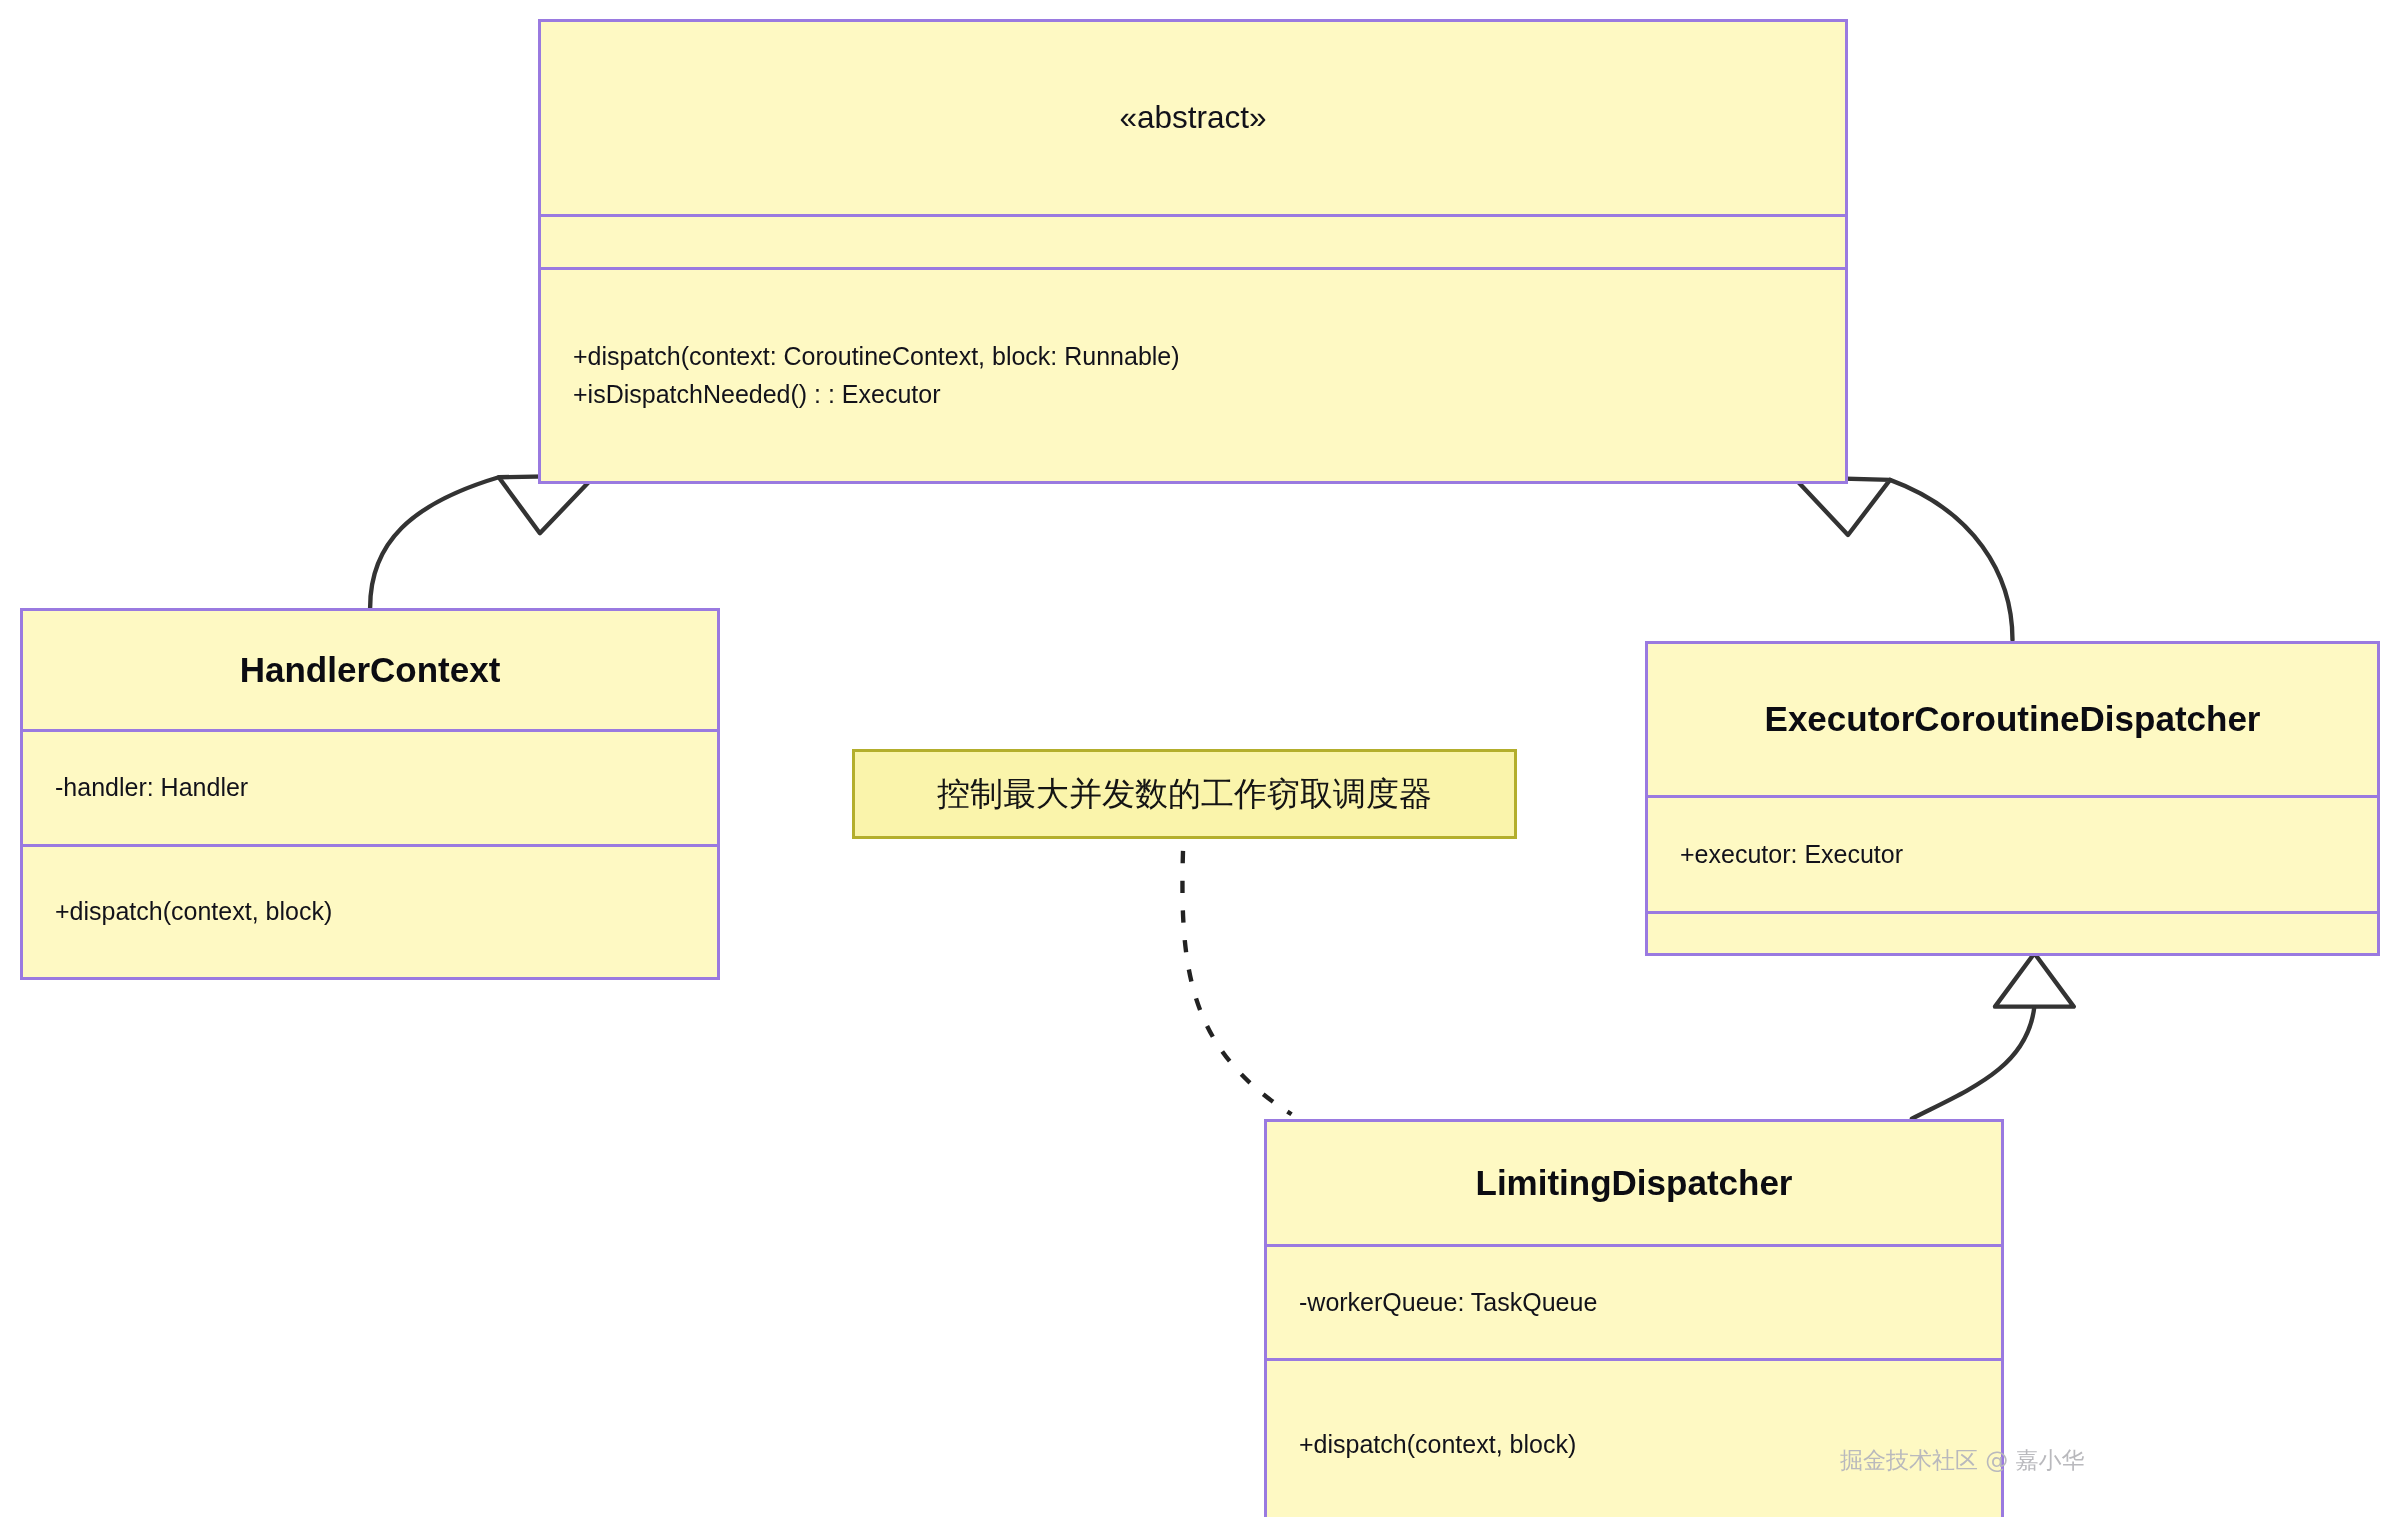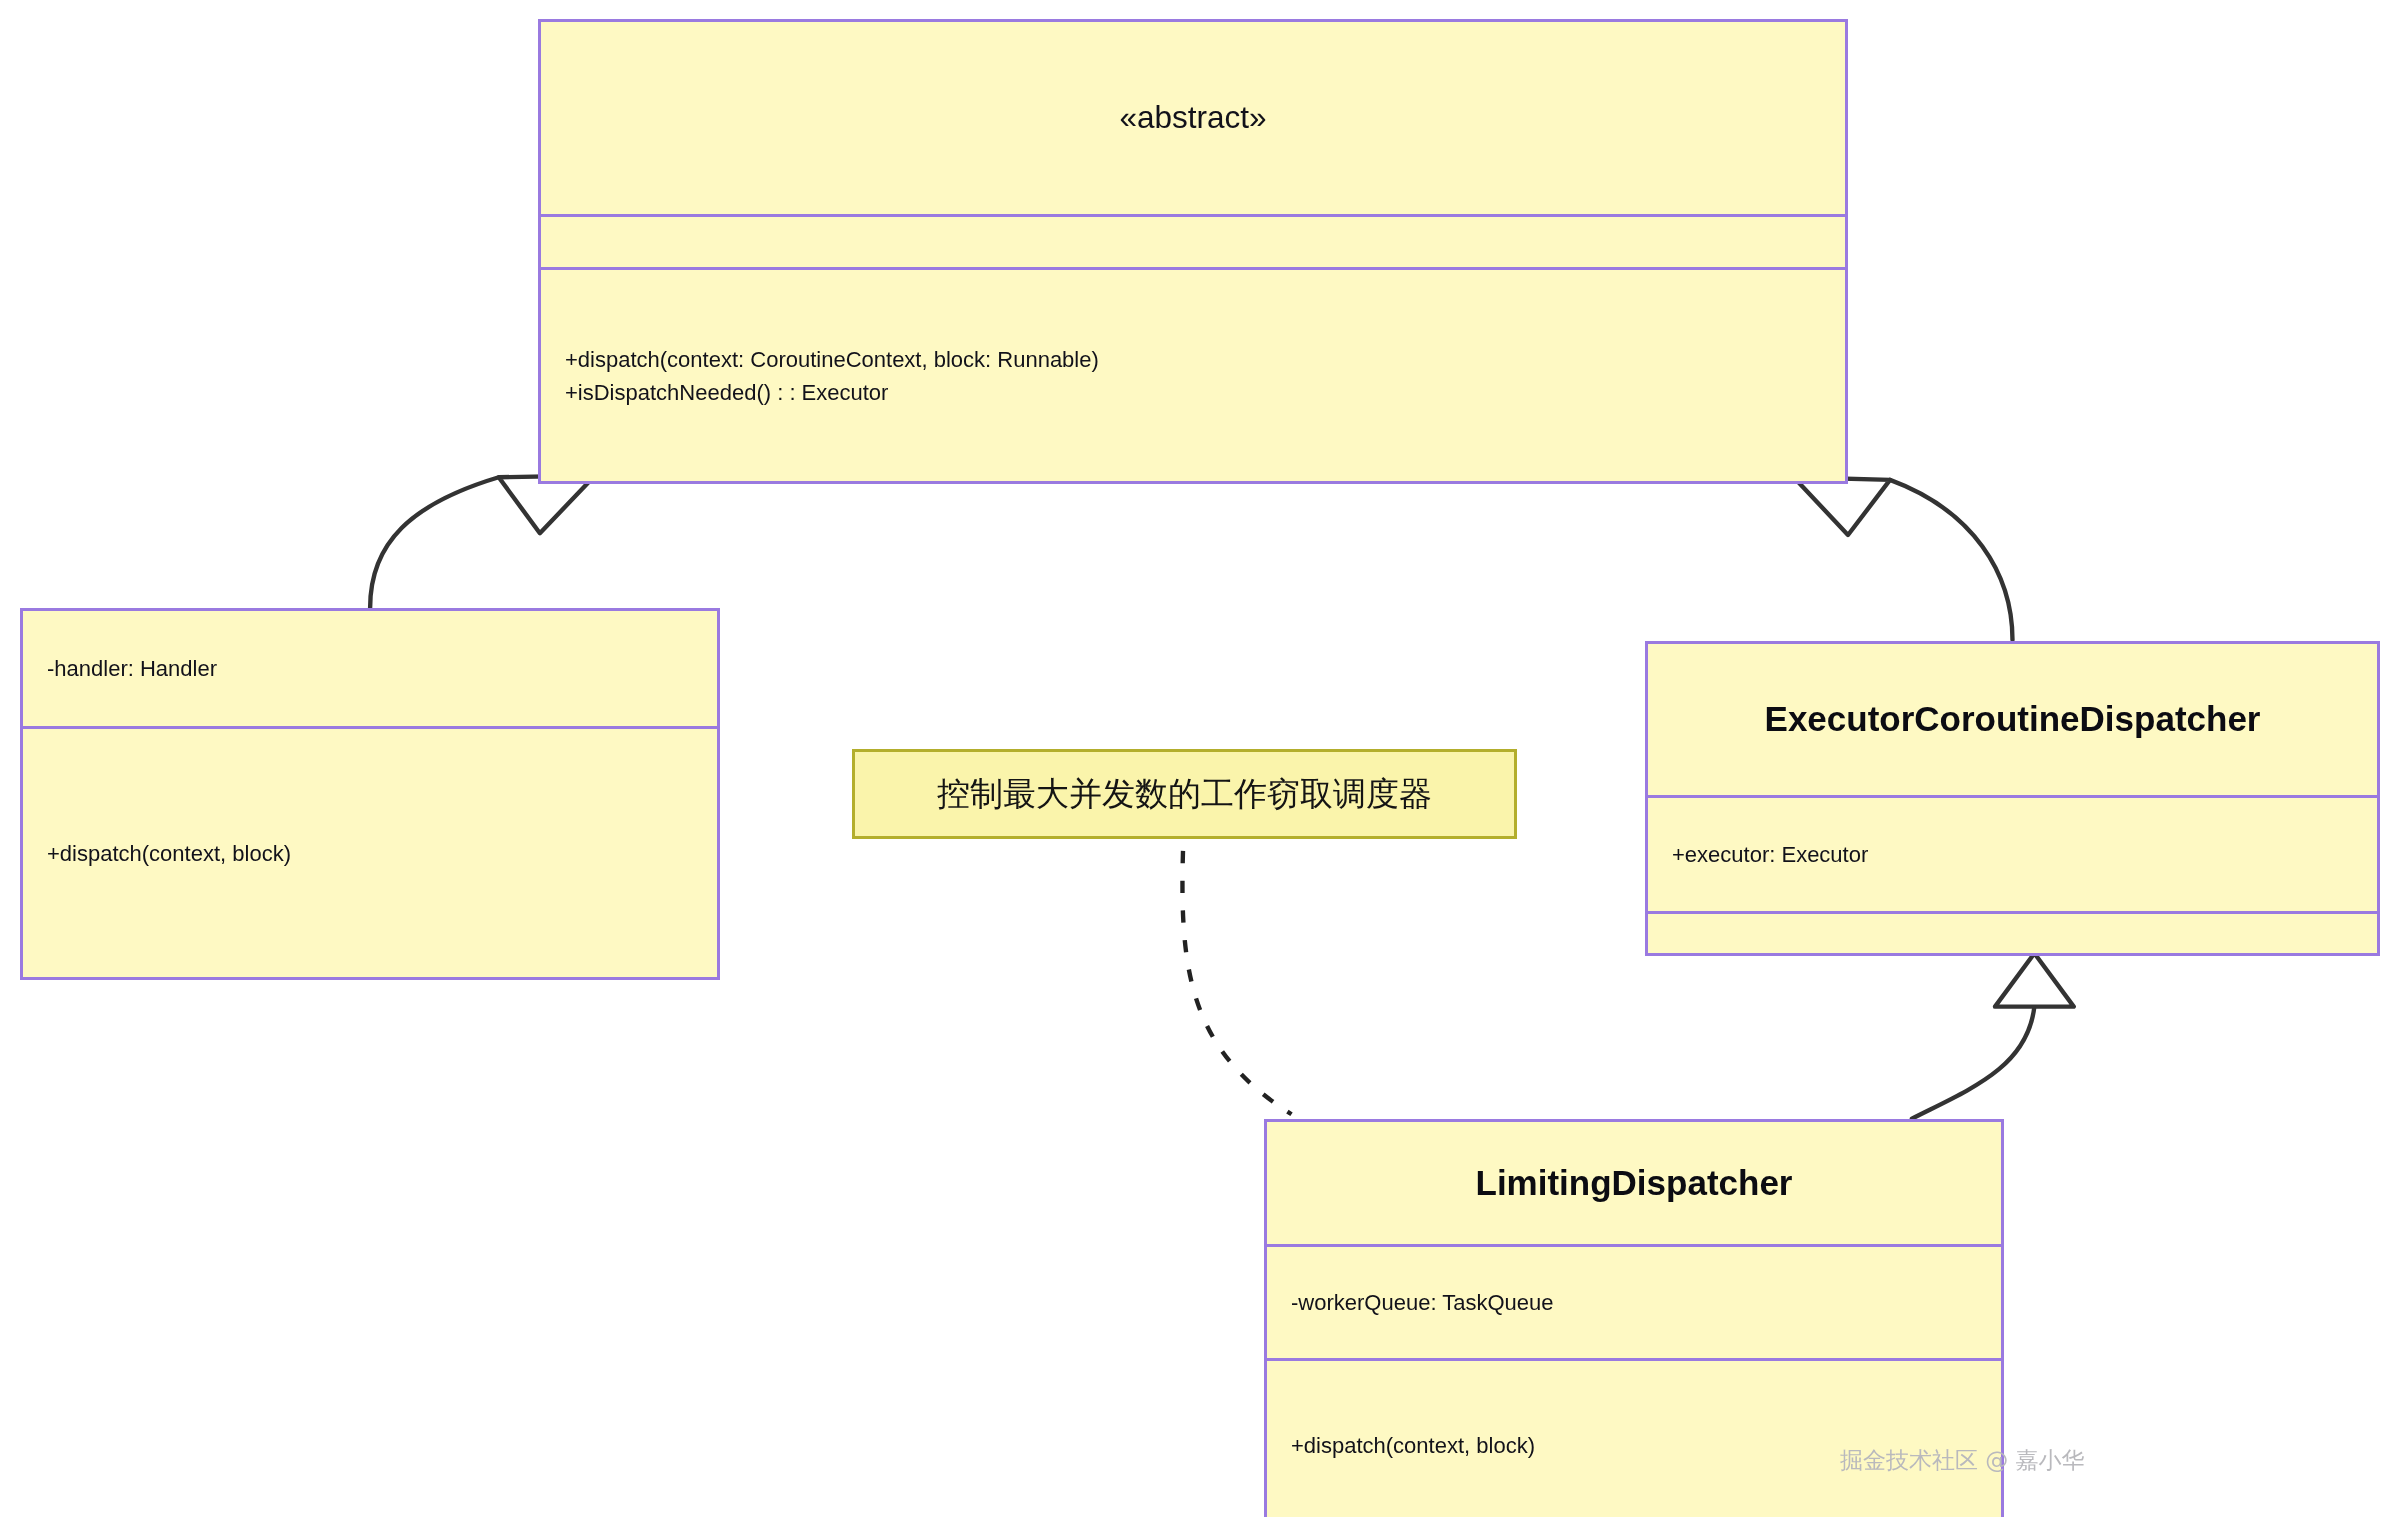--- a/index.html
+++ b/index.html
@@ -55,23 +55,23 @@
     line-height: 1.45;
     font-weight: 400;
   }
   .uml-name {
     font-size: 35px;
     font-weight: bold;
     color: #0c0c12;
     line-height: 1.45;
   }
   .uml-member {
-    font-size: 22px;
+    font-size: 25px;
     color: #12121a;
-    padding-left: 24px;
+    padding-left: 32px;
     line-height: 1.5;
     white-space: nowrap;
   }
   .uml-empty {
     min-height: 8.8px;
   }
 
   
   .uml-note {
     position: absolute;
@@ -130,20 +130,23 @@
       <div class="uml-stereotype">«abstract»</div>
     </div>
     <div class="uml-section uml-empty" style="height:53px;"></div>
     <div class="uml-section" style="flex:1;">
       <div class="uml-member">+dispatch(context: CoroutineContext, block: Runnable)</div>
       <div class="uml-member">+isDispatchNeeded() : : Executor</div>
     </div>
   </div>
 
   <div class="uml-class" style="left:20px; top:608px; width:700px; height:372px;">
+    <div class="uml-section uml-title-section" style="height:118px;">
+      <div class="uml-name">HandlerContext</div>
+    </div>
     <div class="uml-section" style="height:115px;">
       <div class="uml-member">-handler: Handler</div>
     </div>
     <div class="uml-section" style="flex:1;">
       <div class="uml-member">+dispatch(context, block)</div>
     </div>
   </div>
 
   <div class="uml-class" style="left:1645px; top:641px; width:735px; height:315px;">
     <div class="uml-section uml-title-section" style="height:151px;">

